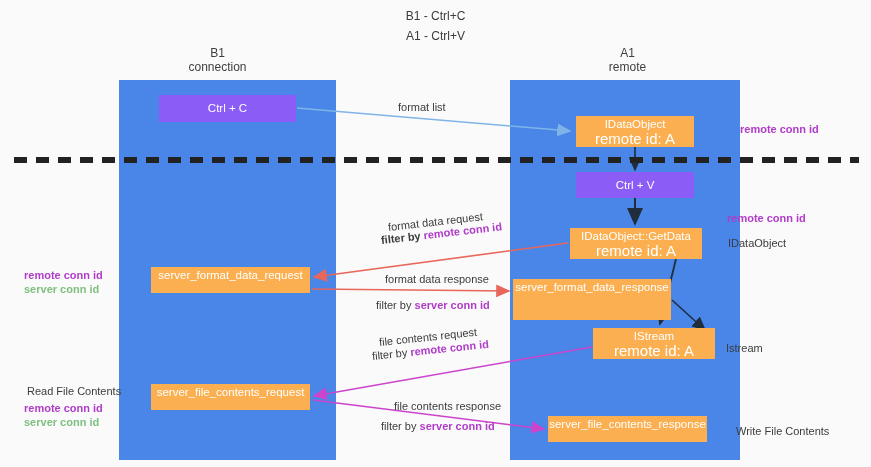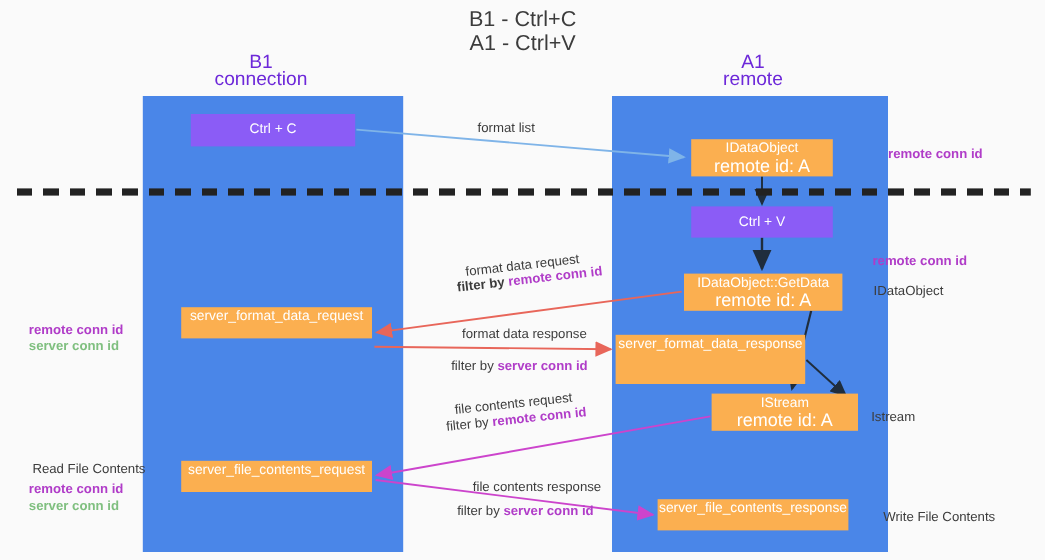--- a/index.html
+++ b/index.html
@@ -10,26 +10,26 @@
     position:relative;
     overflow:hidden;
     color:#3c3c3c;
   }
   .stage{position:absolute;left:0;top:0;width:871px;height:467px;}
   .abs{position:absolute;}
 
   
   #title{
     left:0;top:6px;width:871px;text-align:center;
-    font-size:18px;line-height:20px;color:#3c3c3c;
+    font-size:12px;line-height:20px;color:#3c3c3c;
   }
 
   
   .col-head{
-    font-size:16px;line-height:14px;text-align:center;color:#6d28d9;
+    font-size:12px;line-height:14px;text-align:center;color:#404040;
   }
   #head-b1{left:155px;top:46px;width:125px;}
   #head-a1{left:555px;top:46px;width:145px;}
 
   
   .lane{background:#4a86e8;}
   #lane-b1{left:119px;top:80px;width:217px;height:380px;}
   #lane-a1{left:510px;top:80px;width:230px;height:380px;}
 
   
@@ -46,21 +46,21 @@
     padding:2px 4px;
   }
   .green{background:#8b5cf6;}
   .orange{background:#fbaf50;justify-content:space-between;}
   .box .l2{font-size:15px;line-height:13px;}
 
   #box-ctrlc{left:159px;top:95px;width:137px;height:27px;}
   #box-dataobject{left:576px;top:116px;width:118px;height:31px;}
   #box-ctrlv{left:576px;top:172px;width:118px;height:26px;}
   #box-getdata{left:570px;top:228px;width:132px;height:31px;}
-  #box-sfdreq{left:151px;top:256px;width:159px;height:26px;}
+  #box-sfdreq{left:151px;top:267px;width:159px;height:26px;}
   #box-sfdresp{left:513px;top:279px;width:158px;height:41px;}
   #box-istream{left:593px;top:328px;width:122px;height:31px;}
   #box-sfcreq{left:151px;top:384px;width:159px;height:26px;}
   #box-sfcresp{left:548px;top:416px;width:159px;height:26px;}
 
   
   #dashline{
     left:14px;top:157px;width:845px;height:6px;
     background:repeating-linear-gradient(to right,#222 0 13px,transparent 13px 22px);
   }

